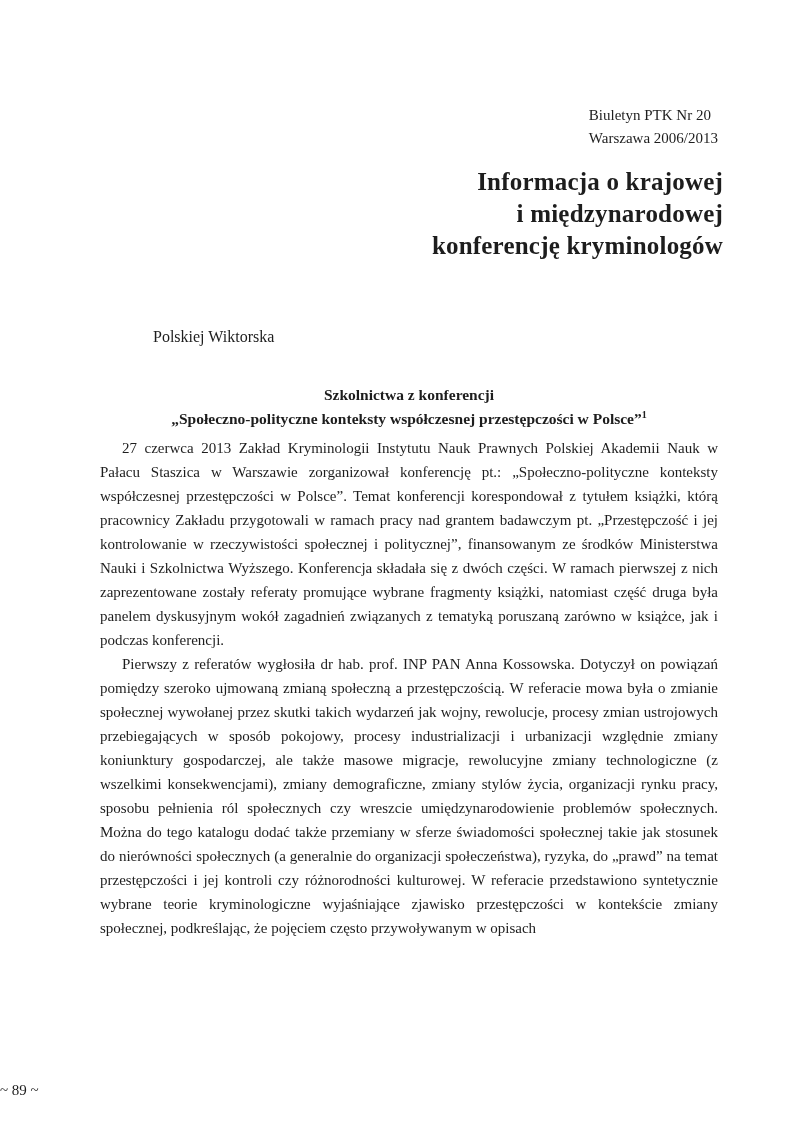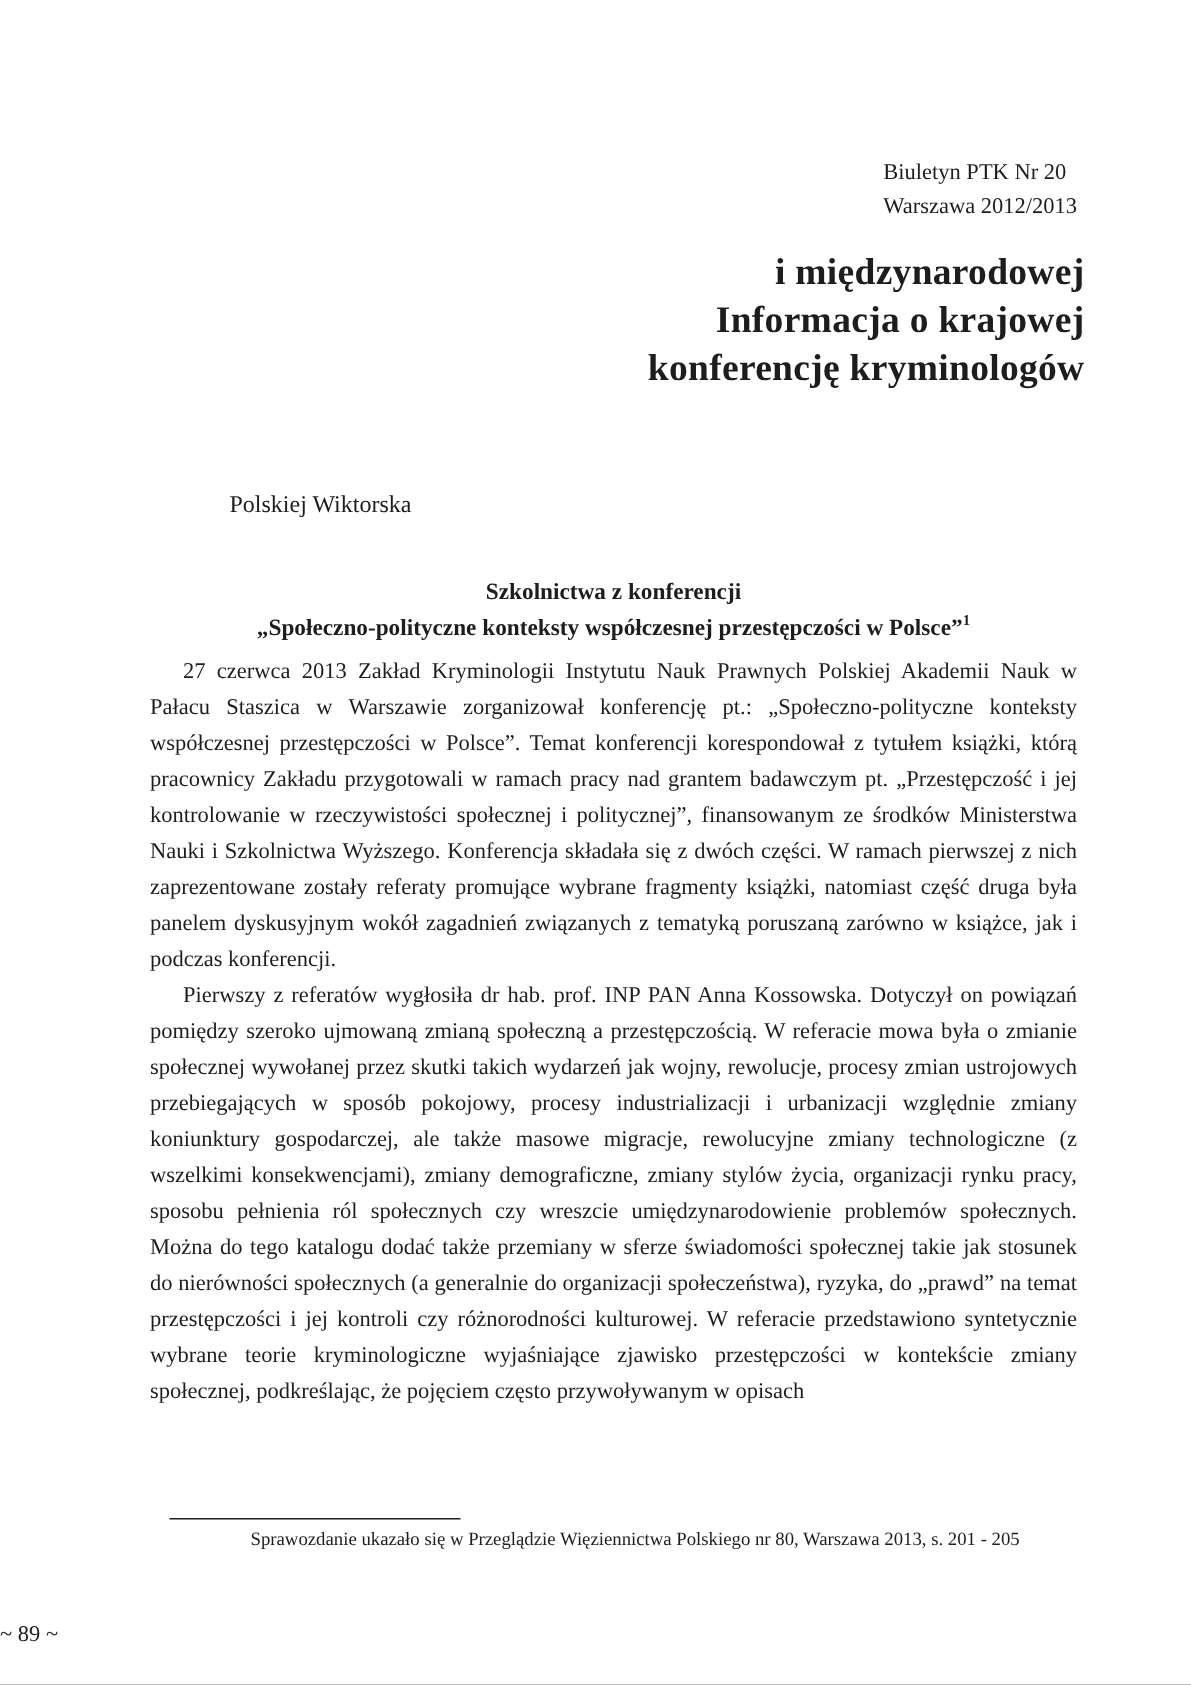--- a/index.html
+++ b/index.html
@@ -59,41 +59,37 @@
     text-align:left;font-size:15px;
   }
 </style>
 </head>
 <body>
 
 <div class="page">
 
   <div class="header-block">
     <div>Biuletyn PTK Nr 20</div>
-    <div>Warszawa 2012/2013</div>
+    <div>Warszawa 2006/2013</div>
   </div>
 
   <div class="doc-title">
+    <div>Informacja o krajowej</div>
     <div>i międzynarodowej</div>
-    <div>Informacja o krajowej</div>
     <div>konferencję kryminologów</div>
   </div>
 
   <div class="author">Polskiej Wiktorska</div>
 
   <div class="section-heading">
     <div>Szkolnictwa z konferencji</div>
     <div><span>„Społeczno-polityczne konteksty współczesnej przestępczości w Polsce”</span><sup>1</sup></div>
   </div>
 
   <div class="body-text">
     <p>27 czerwca 2013 Zakład Kryminologii Instytutu Nauk Prawnych Polskiej Akademii Nauk w Pałacu Staszica w Warszawie zorganizował konferencję pt.: „Społeczno-polityczne konteksty współczesnej przestępczości w Polsce”. Temat konferencji korespondował z tytułem książki, którą pracownicy Zakładu przygotowali w ramach pracy nad grantem badawczym pt. „Przestępczość i jej kontrolowanie w rzeczywistości społecznej i politycznej”, finansowanym ze środków Ministerstwa Nauki i Szkolnictwa Wyższego. Konferencja składała się z dwóch części. W ramach pierwszej z nich zaprezentowane zostały referaty promujące wybrane fragmenty książki, natomiast część druga była panelem dyskusyjnym wokół zagadnień związanych z tematyką poruszaną zarówno w książce, jak i podczas konferencji.</p>
     <p>Pierwszy z referatów wygłosiła dr hab. prof. INP PAN Anna Kossowska. Dotyczył on powiązań pomiędzy szeroko ujmowaną zmianą społeczną a przestępczością. W referacie mowa była o zmianie społecznej wywołanej przez skutki takich wydarzeń jak wojny, rewolucje, procesy zmian ustrojowych przebiegających w sposób pokojowy, procesy industrializacji i urbanizacji względnie zmiany koniunktury gospodarczej, ale także masowe migracje, rewolucyjne zmiany technologiczne (z wszelkimi konsekwencjami), zmiany demograficzne, zmiany stylów życia, organizacji rynku pracy, sposobu pełnienia ról społecznych czy wreszcie umiędzynarodowienie problemów społecznych. Można do tego katalogu dodać także przemiany w sferze  świadomości  społecznej takie jak stosunek do nierówności społecznych (a generalnie do organizacji społeczeństwa), ryzyka, do „prawd” na temat przestępczości i jej kontroli czy różnorodności kulturowej. W referacie przedstawiono syntetycznie wybrane teorie kryminologiczne wyjaśniające zjawisko przestępczości w kontekście zmiany społecznej, podkreślając, że pojęciem często przywoływanym w opisach</p>
   </div>
 
-  <div class="footnote">
-    <div class="footnote-rule"></div>
-    <p class="footnote-text">Sprawozdanie ukazało się w Przeglądzie Więziennictwa Polskiego nr 80, Warszawa 2013, s. 201 - 205</p>
-  </div>
 
   <div class="page-number">~ 89 ~</div>
 
 </div>
 
 </body></html>

